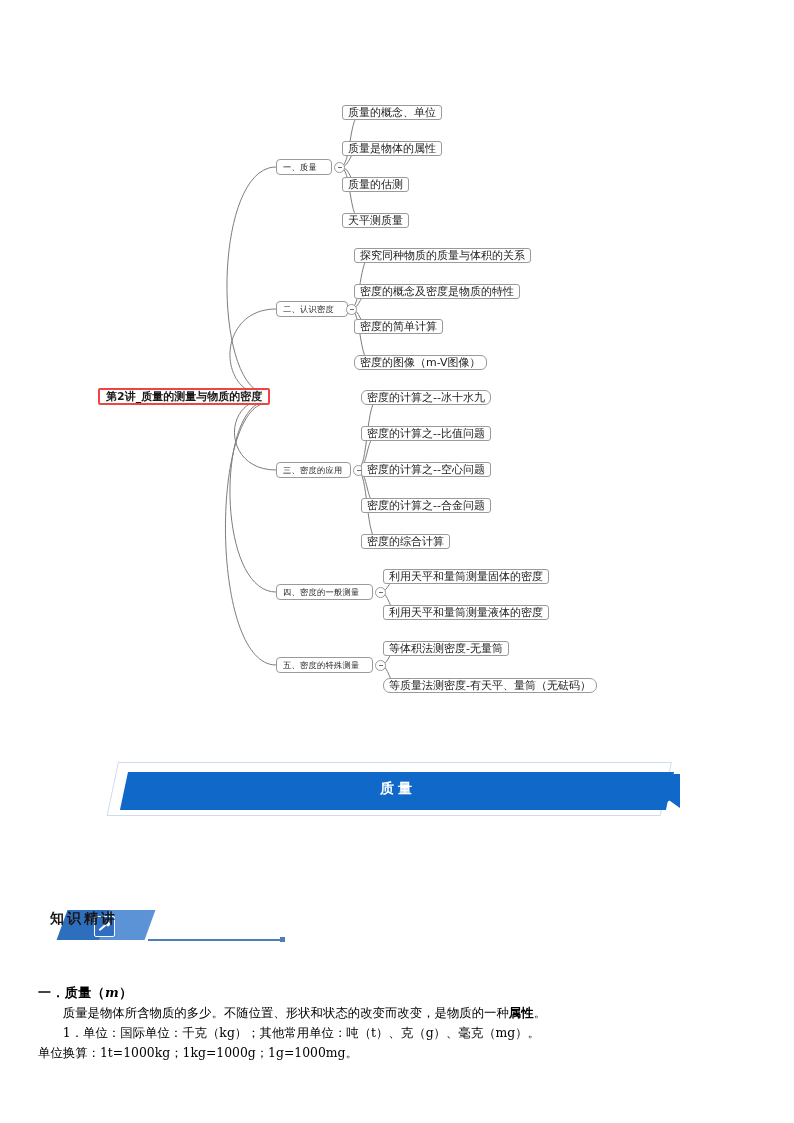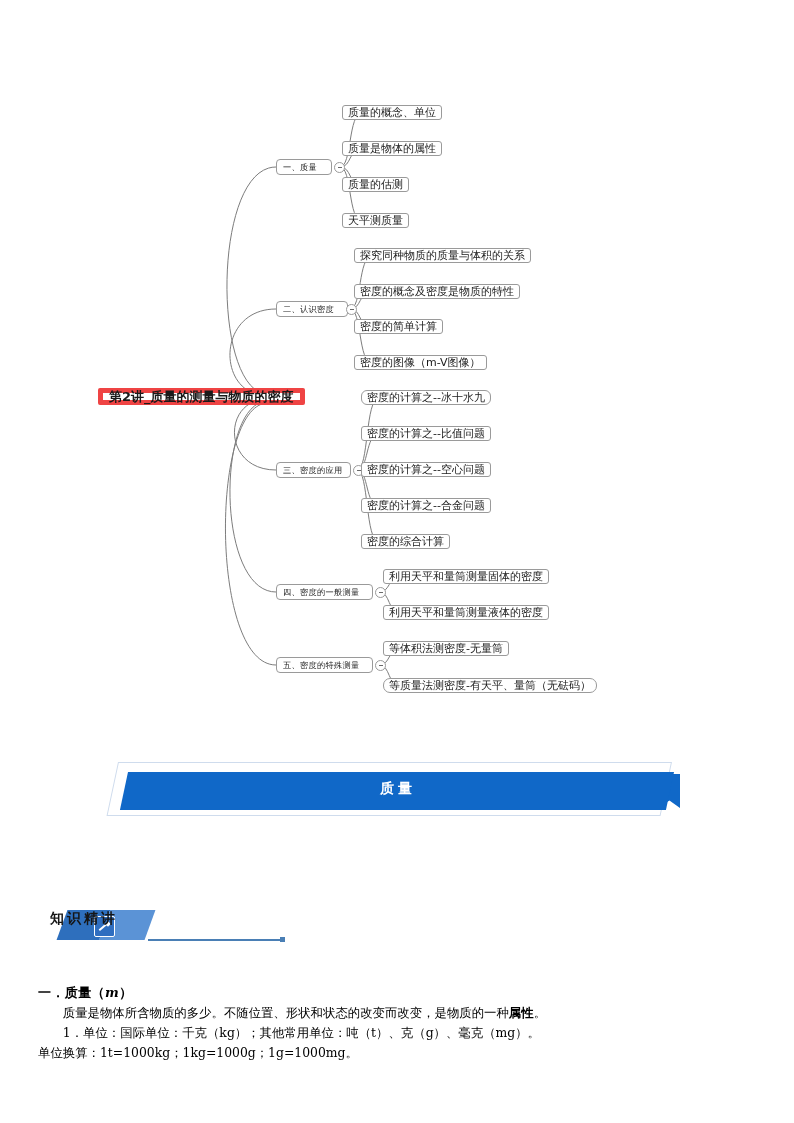--- a/index.html
+++ b/index.html
@@ -15,22 +15,22 @@
   #mm-svg{position:absolute;left:0;top:0;width:794px;height:730px;}
 
   .node{
     position:absolute;box-sizing:border-box;
     border:1px solid #9a9a9a;border-radius:3px;background:#ffffff;
     font-family:"DejaVu Sans","Liberation Sans",sans-serif;
     color:#1a1a1a;display:flex;align-items:center;
     white-space:nowrap;
   }
   .node.root{
-    border:5px solid #ef4444;border-radius:2px;
-    font-weight:bold;font-size:13px;padding:0 6px;height:17px;
+    border:2px solid #ef4444;border-radius:2px;
+    font-weight:bold;font-size:11px;padding:0 6px;height:17px;
     box-shadow:0 0 0 0 transparent;
     text-align:right;
   }
   .node.branch{
     border-radius:4px;font-size:8.2px;padding:0 6px;height:16px;
     justify-content:flex-start;letter-spacing:.3px;
   }
   .node.leaf{
     border-radius:3px;font-size:11px;padding:0 5px;height:15px;
   }
@@ -185,21 +185,21 @@
       </div>
     <div class="node leaf" style="left:354px;top:248px;">
       <span>探究同种物质的质量与体积的关系</span>
     </div>
     <div class="node leaf" style="left:354px;top:284px;">
       <span>密度的概念及密度是物质的特性</span>
     </div>
     <div class="node leaf" style="left:354px;top:319px;">
       <span>密度的简单计算</span>
     </div>
-    <div class="node leaf" style="left:354px;top:355px;">
+    <div class="node leaf" style="left:354px;top:355px;border-radius:6px;">
       <span>密度的图像（m-V图像）</span>
     </div>
 
     <div class="node branch" style="left:276px;top:462px;width:75px;">
       <span>三、密度的应用</span>
     </div>
     <div class="toggle" style="left:353px;top:465px;">
         <i></i>
       </div>
     <div class="node leaf" style="left:361px;top:390px;border-radius:6px;">

